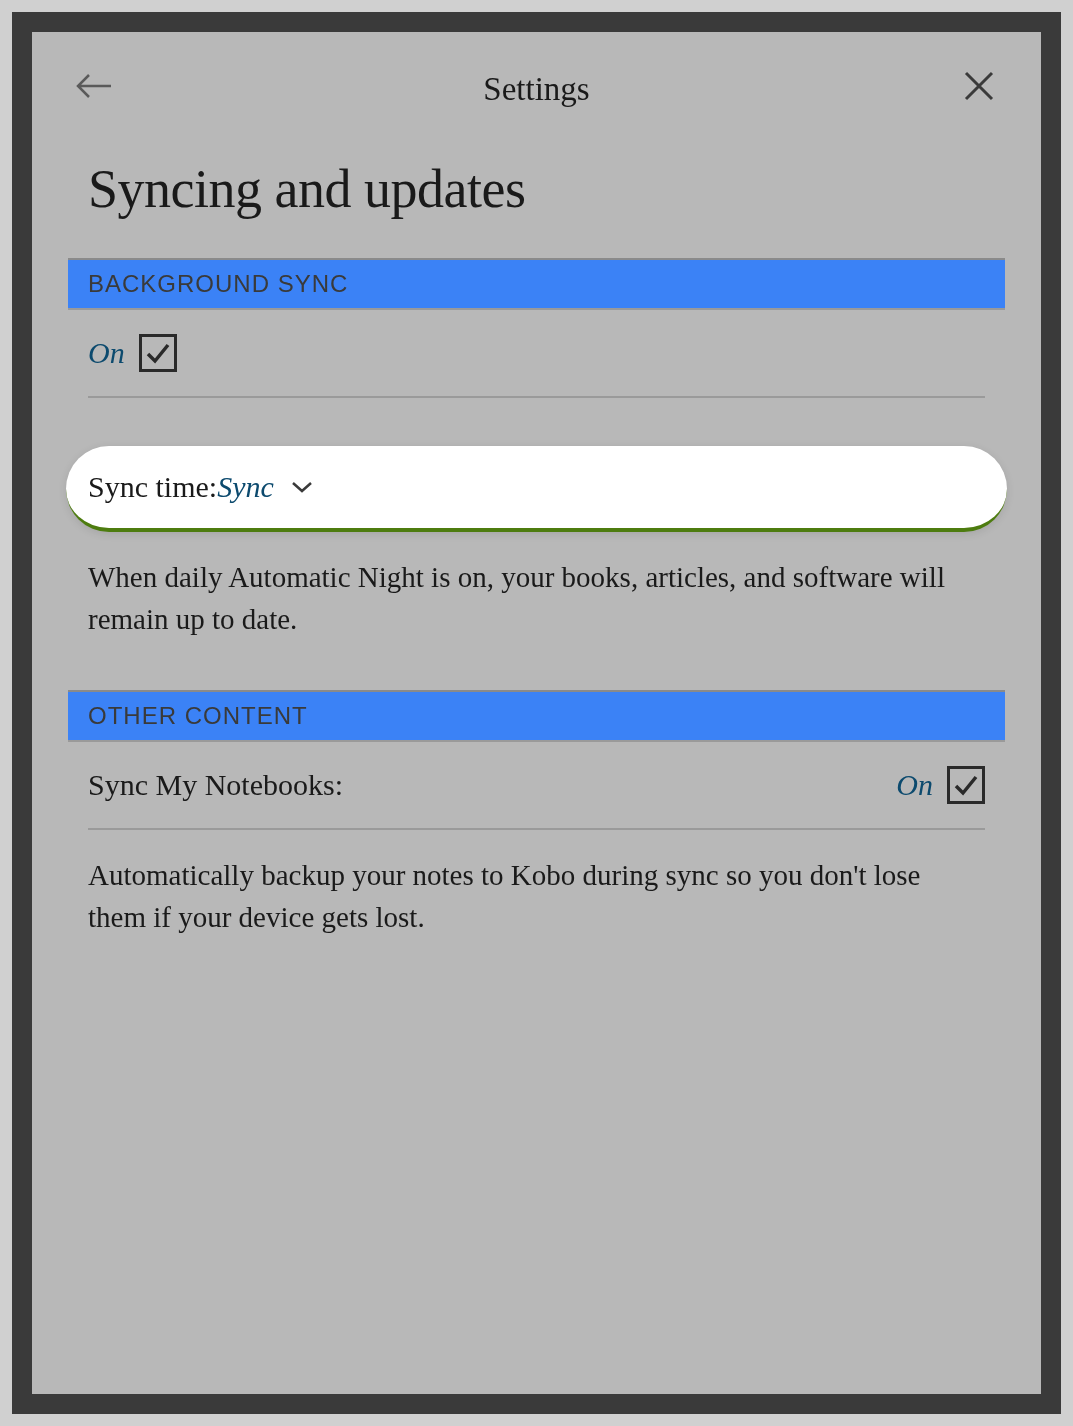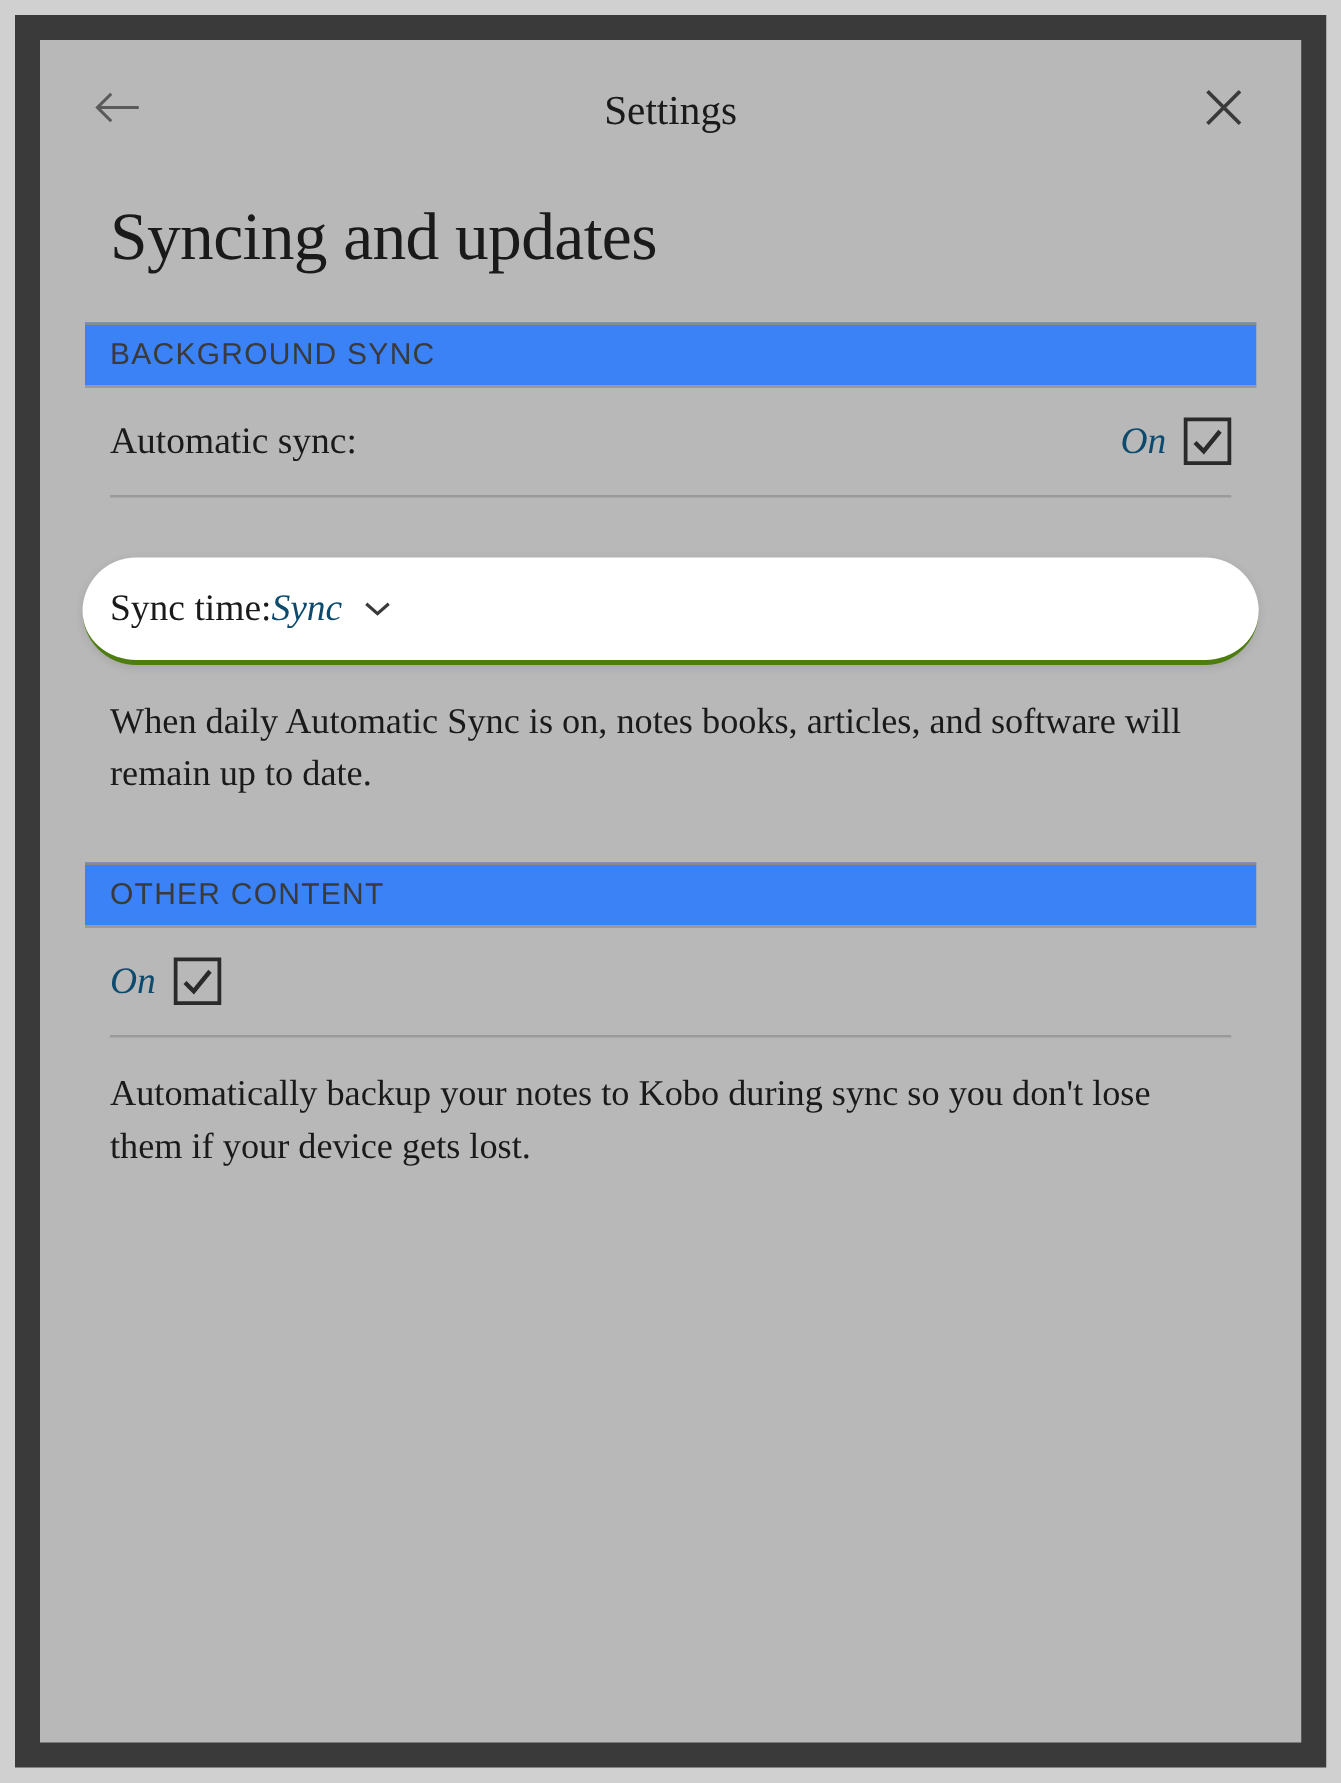--- a/index.html
+++ b/index.html
@@ -196,21 +196,20 @@
       </div>
     </div>
 
     <div class="content">
 
       <h1 class="page-title">Syncing and updates</h1>
 
       <div class="section-header">BACKGROUND SYNC</div>
 
       <div class="setting-row">
-        <div class="setting-label">Automatic sync:</div>
         <div class="setting-value-group">
           <span class="setting-value-italic">On</span>
           <div class="checkbox">
             <svg width="28" height="28" viewBox="0 0 28 28">
               <path d="M 4 15 L 11 22 L 24 6"></path>
             </svg>
           </div>
         </div>
       </div>
 
@@ -219,25 +218,26 @@
         <div class="setting-value-group">
           <span class="setting-value-italic">Sync</span>
           <div class="chevron-down">
             <svg width="24" height="14" viewBox="0 0 24 14">
               <path d="M 3 3 L 12 11 L 21 3"></path>
             </svg>
           </div>
         </div>
       </div>
 
-      <div class="description-text">When daily Automatic Sync is on, notes books, articles, and software will remain up to date.</div>
+      <div class="description-text">When daily Automatic Night is on, your books, articles, and software will remain up to date.</div>
 
       <div class="section-header">OTHER CONTENT</div>
 
       <div class="setting-row">
+        <div class="setting-label">Sync My Notebooks:</div>
         <div class="setting-value-group">
           <span class="setting-value-italic">On</span>
           <div class="checkbox">
             <svg width="28" height="28" viewBox="0 0 28 28">
               <path d="M 4 15 L 11 22 L 24 6"></path>
             </svg>
           </div>
         </div>
       </div>
 

